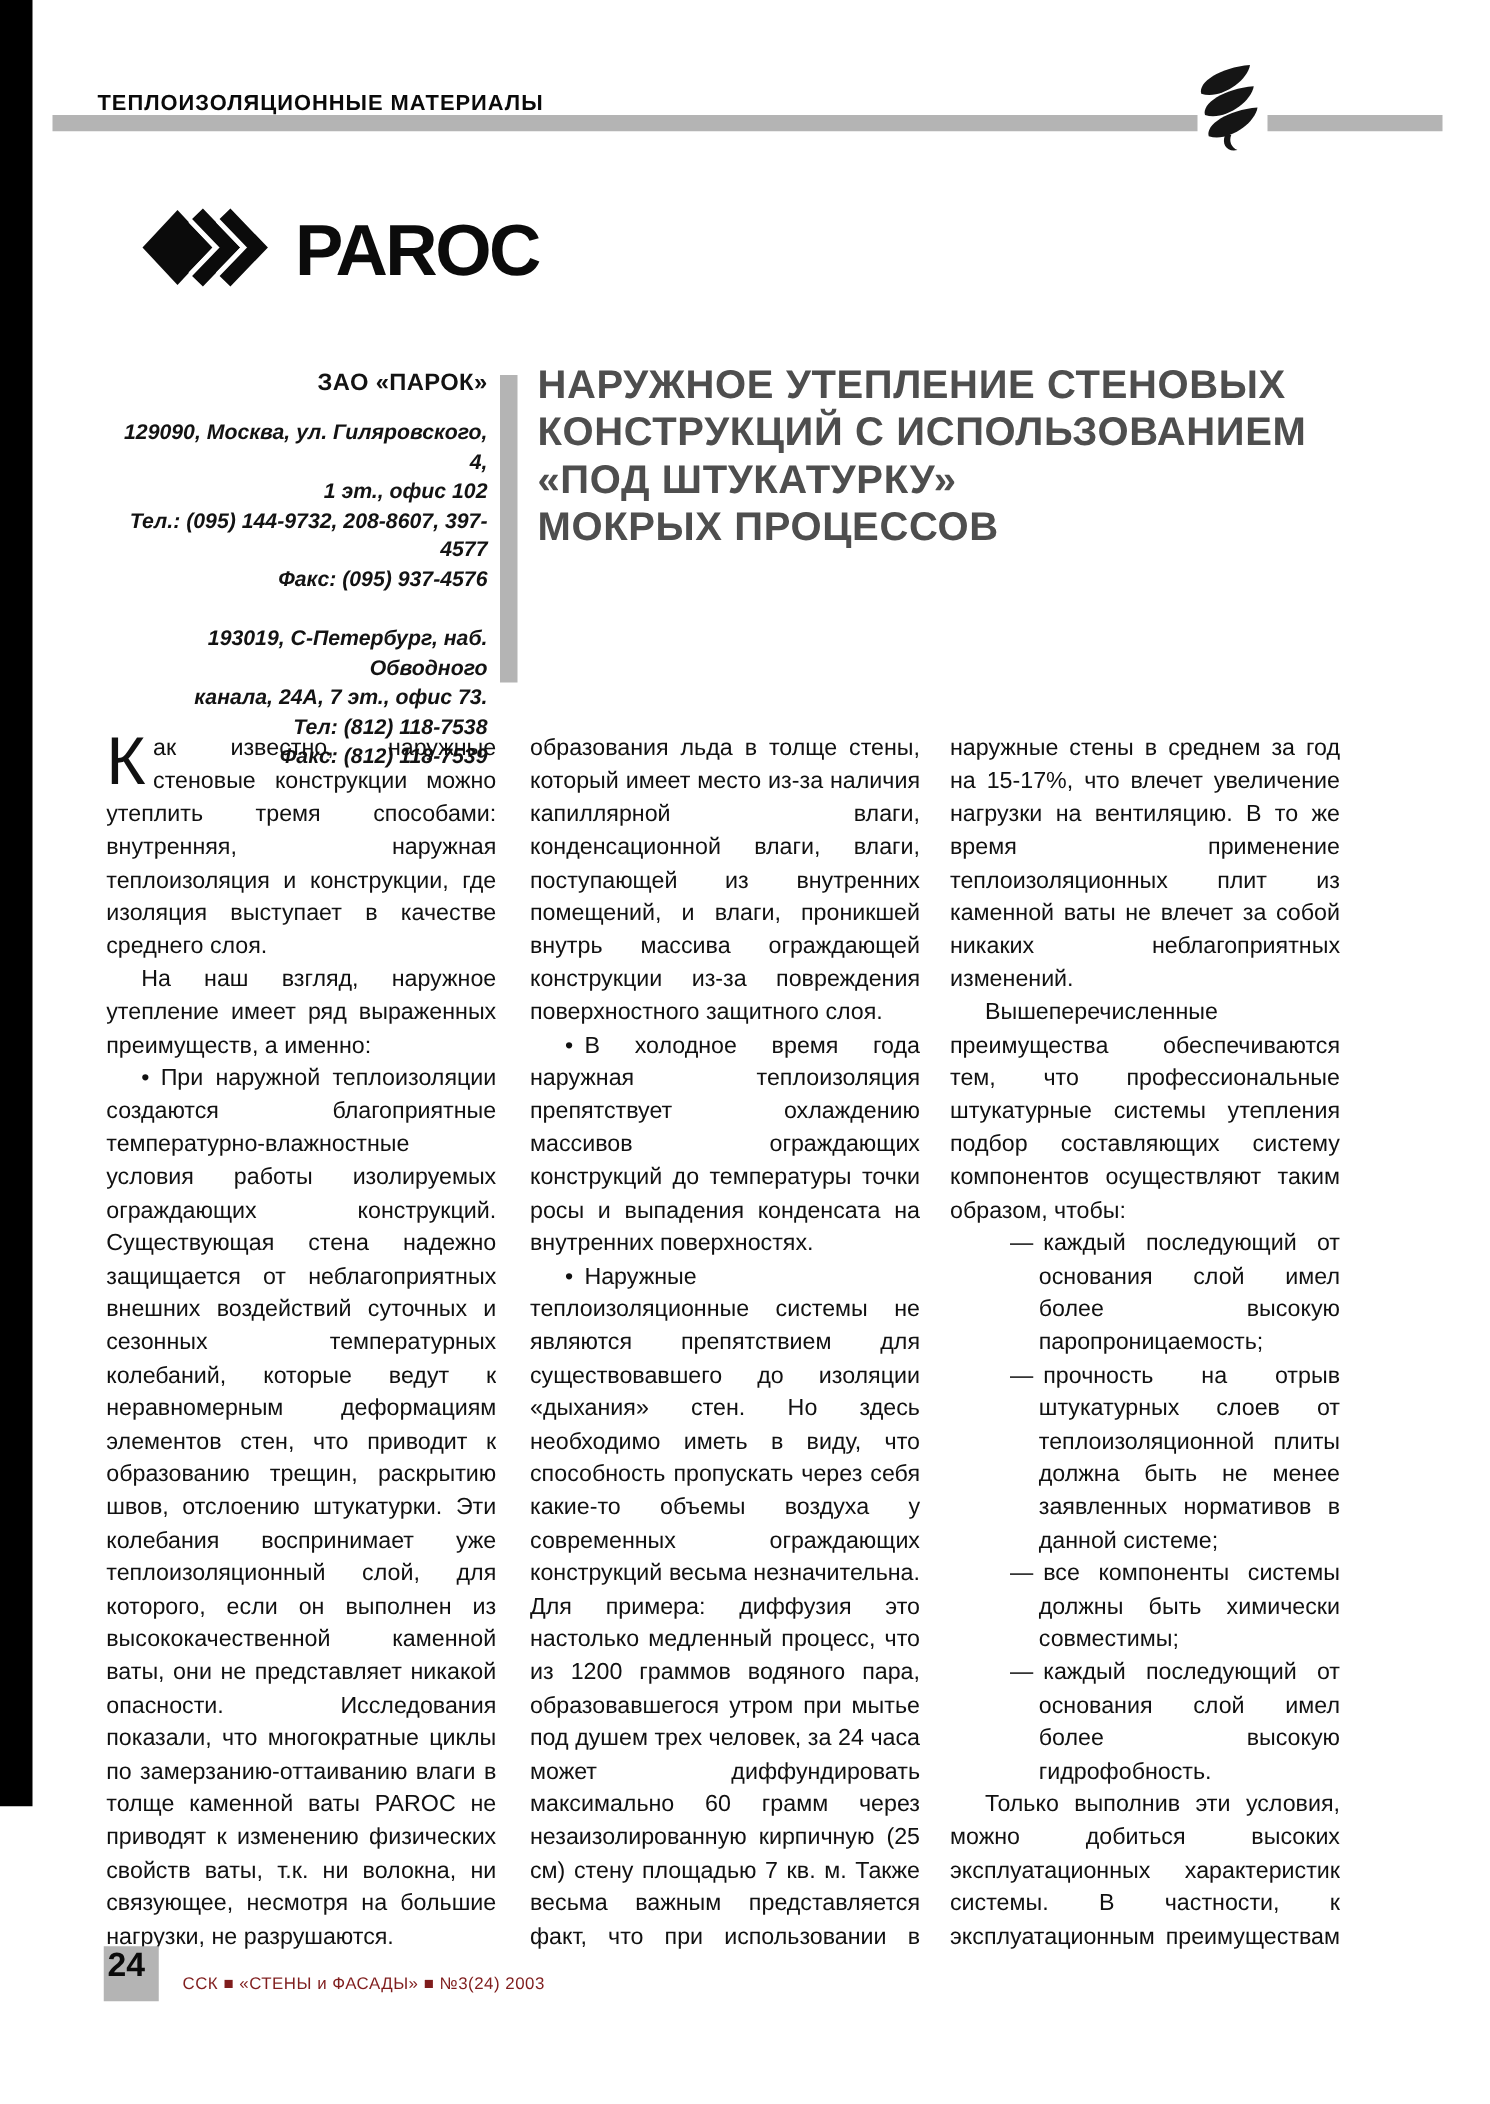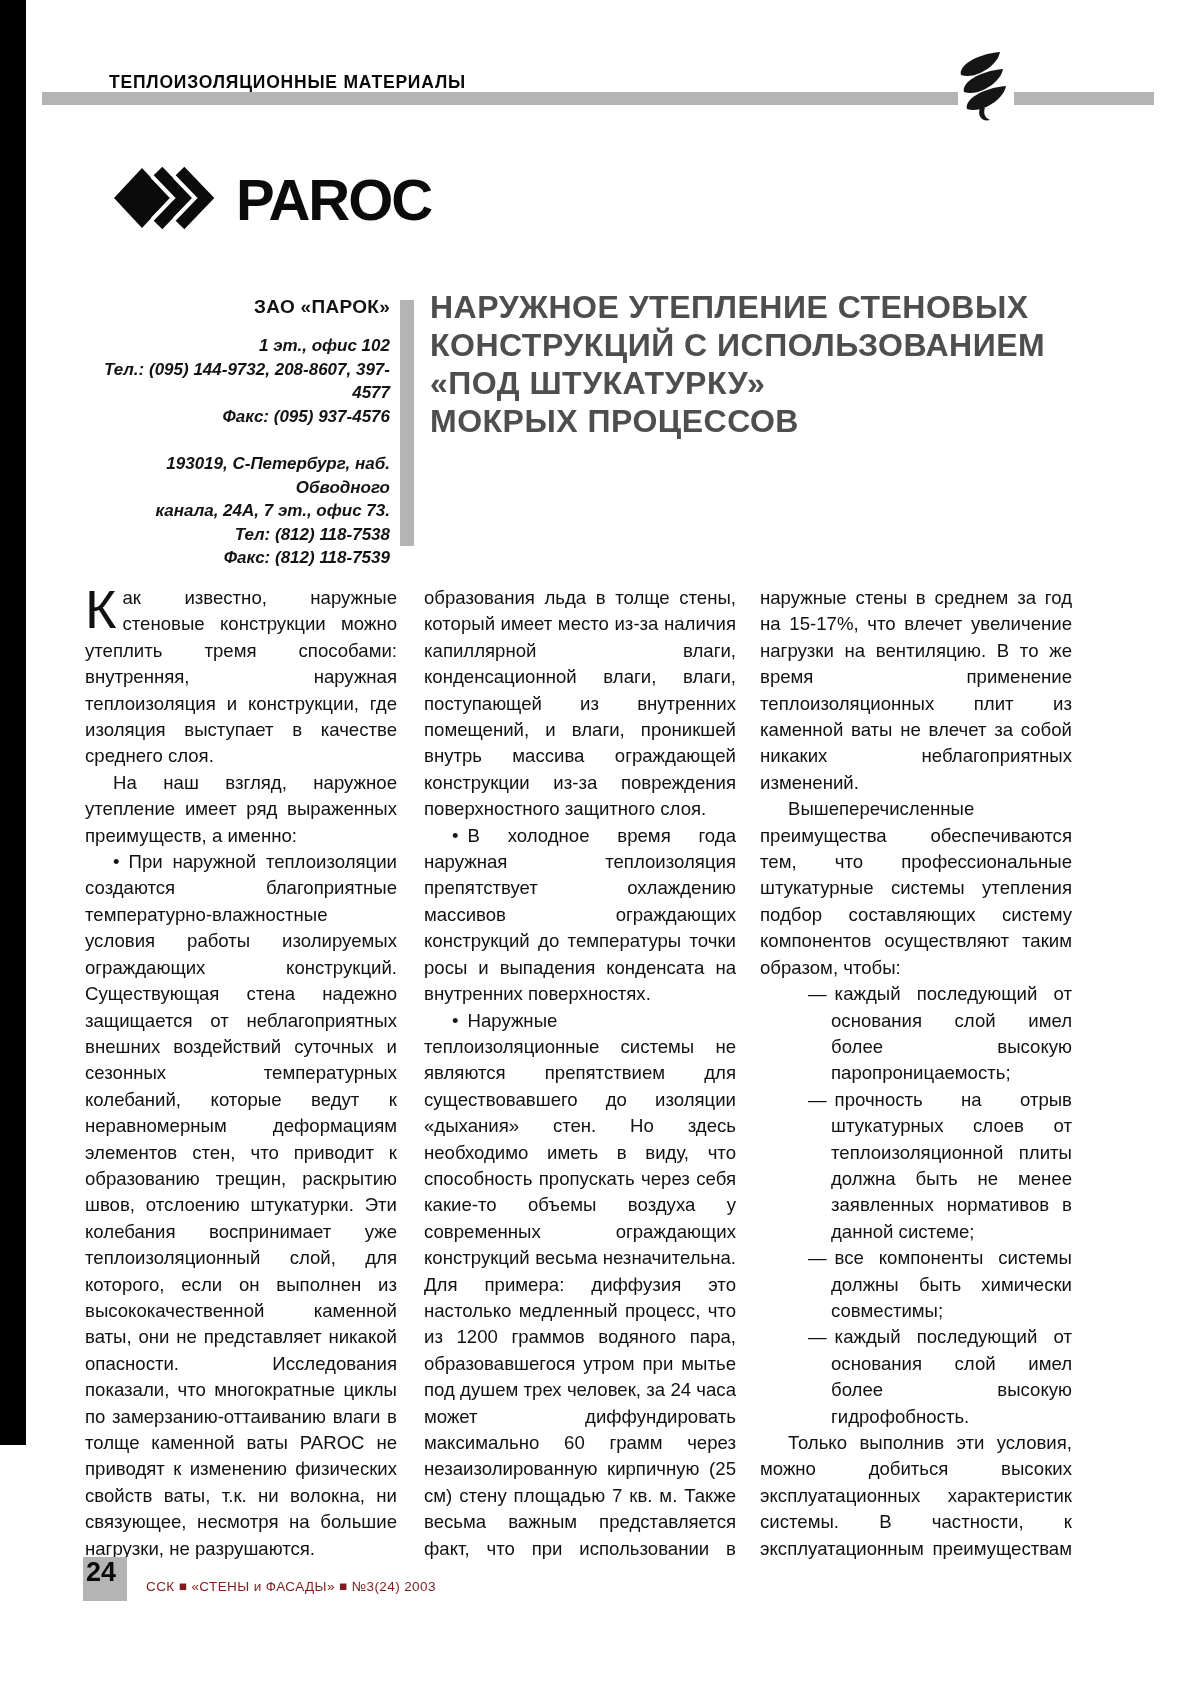--- a/index.html
+++ b/index.html
@@ -5,21 +5,21 @@
   html,body { margin:0; padding:0; background:#e8e8e8; }
   .page {
     position:relative; width:1192px; height:1683px; margin:0 auto;
     background:#ffffff; overflow:hidden; color:#131313;
     font-family:"Liberation Sans", sans-serif;
   }
   .black-strip { position:absolute; left:0; top:0; width:26px; height:1445px; background:#000; }
 
   .header-title {
     position:absolute; left:78px; top:72px; font-size:17.5px; font-weight:bold;
-    letter-spacing:0.8px; color:#0a0a0a; white-space:nowrap;margin-left:31px;
+    letter-spacing:0.8px; color:#0a0a0a; white-space:nowrap;
   }
   .hbar { position:absolute; top:92px; height:13px; background:#b4b4b4; }
   .hbar-left  { left:42px;  width:916px; }
   .hbar-right { left:1014px; width:140px; }
   .swirl { position:absolute; left:950px; top:50px; }
 
   .logo { position:absolute; left:112px; top:166px; display:flex; align-items:center; }
   .logo-text {
     font-size:58px; font-weight:800; letter-spacing:-2px; color:#0b0b0b;
     line-height:64px; margin-left:6px;
@@ -86,20 +86,21 @@
         <path d="M46 5 L72 32 L46 59" stroke="#0b0b0b" stroke-width="12" fill="none"></path>
         <path d="M68 5 L94 32 L68 59" stroke="#ffffff" stroke-width="20" fill="none"></path>
         <path d="M68 5 L94 32 L68 59" stroke="#0b0b0b" stroke-width="12" fill="none"></path>
       </svg>
     </span>
     <span class="logo-text">PAROC</span>
   </div>
 
   <div class="contacts">
     <div class="company">ЗАО «ПАРОК»</div>
+    <div class="line">129090, Москва, ул. Гиляровского, 4,</div>
     <div class="line">1 эт., офис 102</div>
     <div class="line">Тел.: (095) 144-9732, 208-8607, 397-4577</div>
     <div class="line">Факс: (095) 937-4576</div>
     <div class="block-gap"></div>
     <div class="line">193019, С-Петербург, наб. Обводного</div>
     <div class="line">канала, 24А, 7 эт., офис 73.</div>
     <div class="line">Тел: (812) 118-7538</div>
     <div class="line">Факс: (812) 118-7539</div>
   </div>
 

